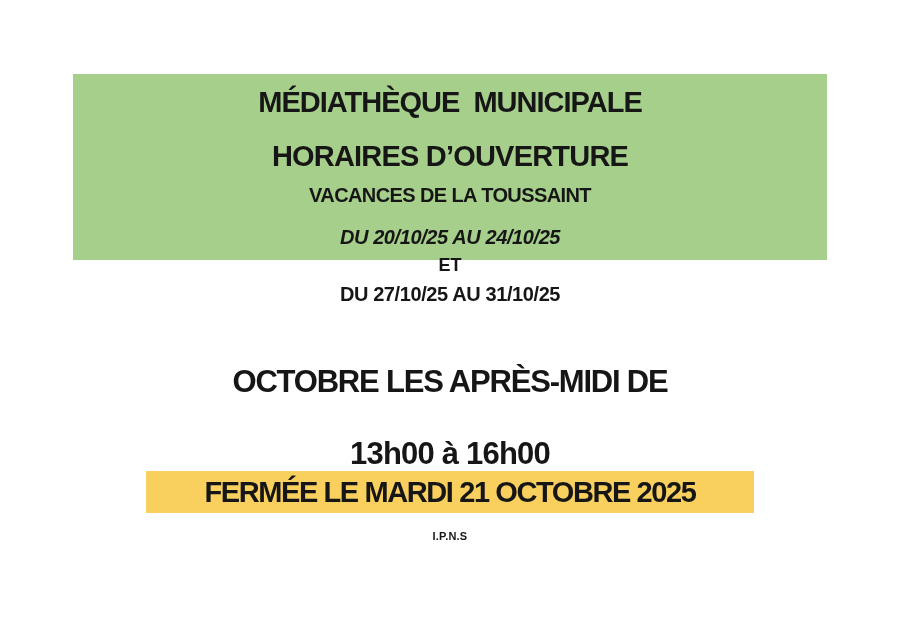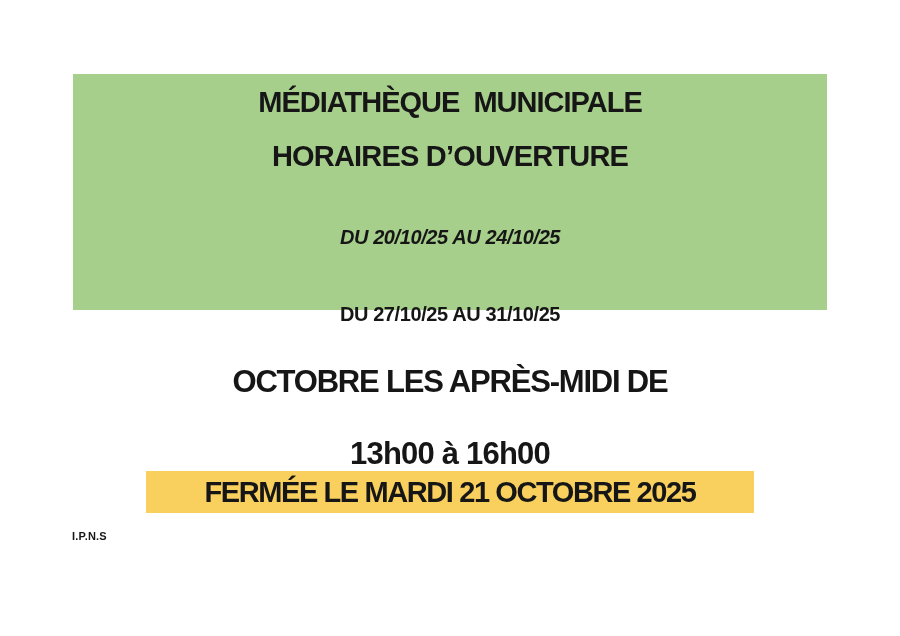--- a/index.html
+++ b/index.html
@@ -19,28 +19,28 @@
     width: 100%;
     text-align: center;
     white-space: pre;
   }
   
   .header-panel {
     position: absolute;
     left: 73px;
     top: 74px;
     width: 754px;
-    height: 236px;
+    height: 186px;
   }
   .title      { top: 12px;  font-size: 29px; letter-spacing: -1px; }
   .subtitle   { top: 66px;  font-size: 29px; letter-spacing: -0.8px; }
   .vacation   { top: 110px; font-size: 20px; letter-spacing: -0.6px; }
   .date1      { top: 152px; font-size: 20px; letter-spacing: -0.4px; font-style: italic; }
   .conj       { top: 181px; font-size: 18px; }
-  .date2      { top: 209px; font-size: 20px; letter-spacing: -0.4px; margin-top: 20px; }
+  .date2      { top: 209px; font-size: 20px; letter-spacing: -0.4px; }
   
   .open1 { top: 364px; font-size: 31px; letter-spacing: -1.2px; }
   .open2 { top: 436px; font-size: 31px; letter-spacing: -0.8px; }
   
   .closure-banner {
     position: absolute;
     left: 146px;
     top: 471px;
     width: 608px;
     height: 42px;
@@ -53,34 +53,36 @@
     font-size: 29px;
     letter-spacing: -1.4px;
     white-space: pre;
   }
   
   .print-note {
     position: absolute;
     left: 72px;
     top: 530px;
     width: 756px;
-    text-align: left;
+    text-align: center;
     font-size: 11px;
     letter-spacing: 0.2px;
   }
 </style>
 </head>
 <body>
 
 <div class="page">
 
   <div class="header-panel" style="background: rgb(167, 207, 140);">
     <div class="line title">MÉDIATHÈQUE  MUNICIPALE</div>
     <div class="line subtitle">HORAIRES D’OUVERTURE</div>
+    <div class="line vacation">VACANCES DE LA TOUSSAINT</div>
     <div class="line date1">DU 20/10/25 AU 24/10/25</div>
+    <div class="line conj">ET</div>
     <div class="line date2">DU 27/10/25 AU 31/10/25</div>
   </div>
 
   <div class="line open1">OCTOBRE LES APRÈS-MIDI DE</div>
   <div class="line open2">13h00 à 16h00</div>
 
   <div class="closure-banner" style="background: rgb(249, 208, 94);">
     <span class="closure-text">FERMÉE LE MARDI 21 OCTOBRE 2025</span>
   </div>
 

